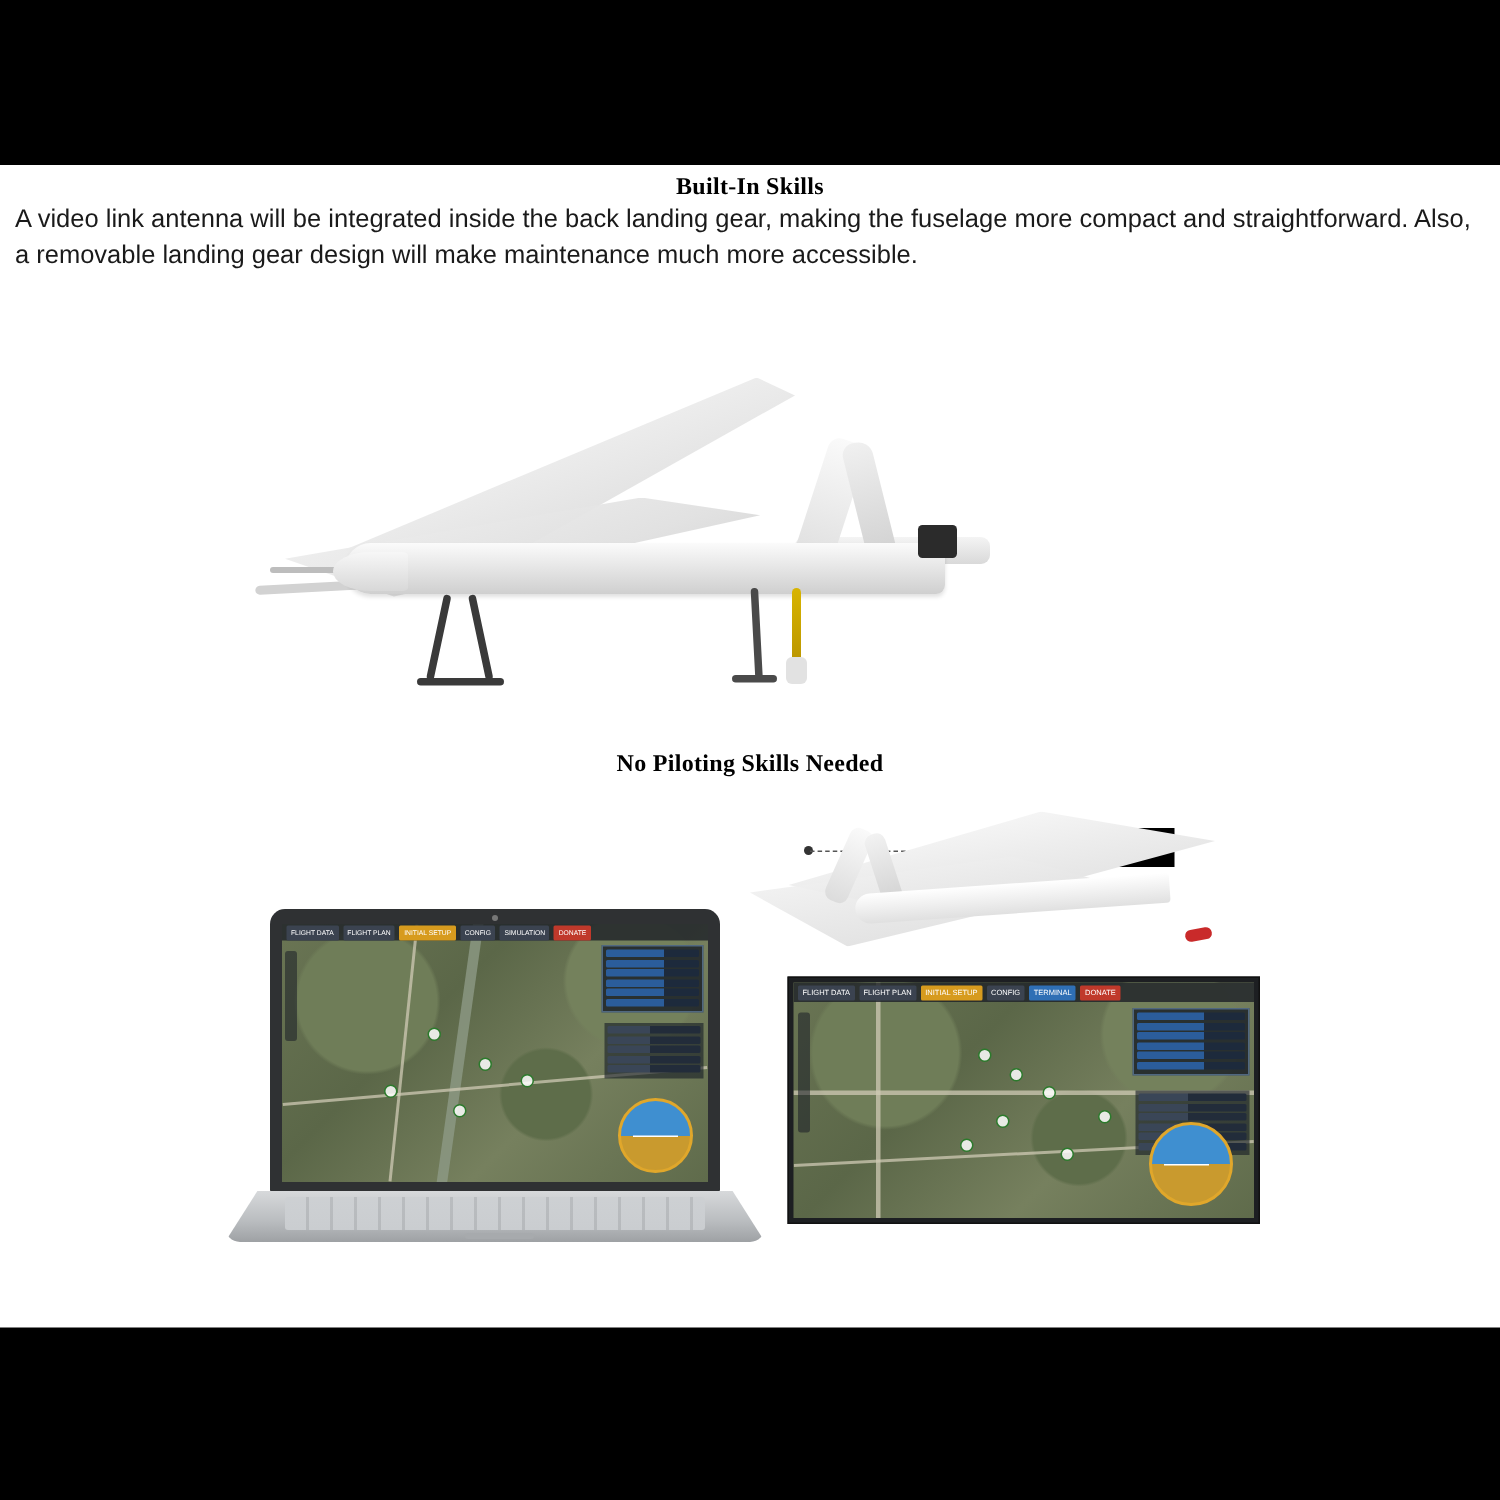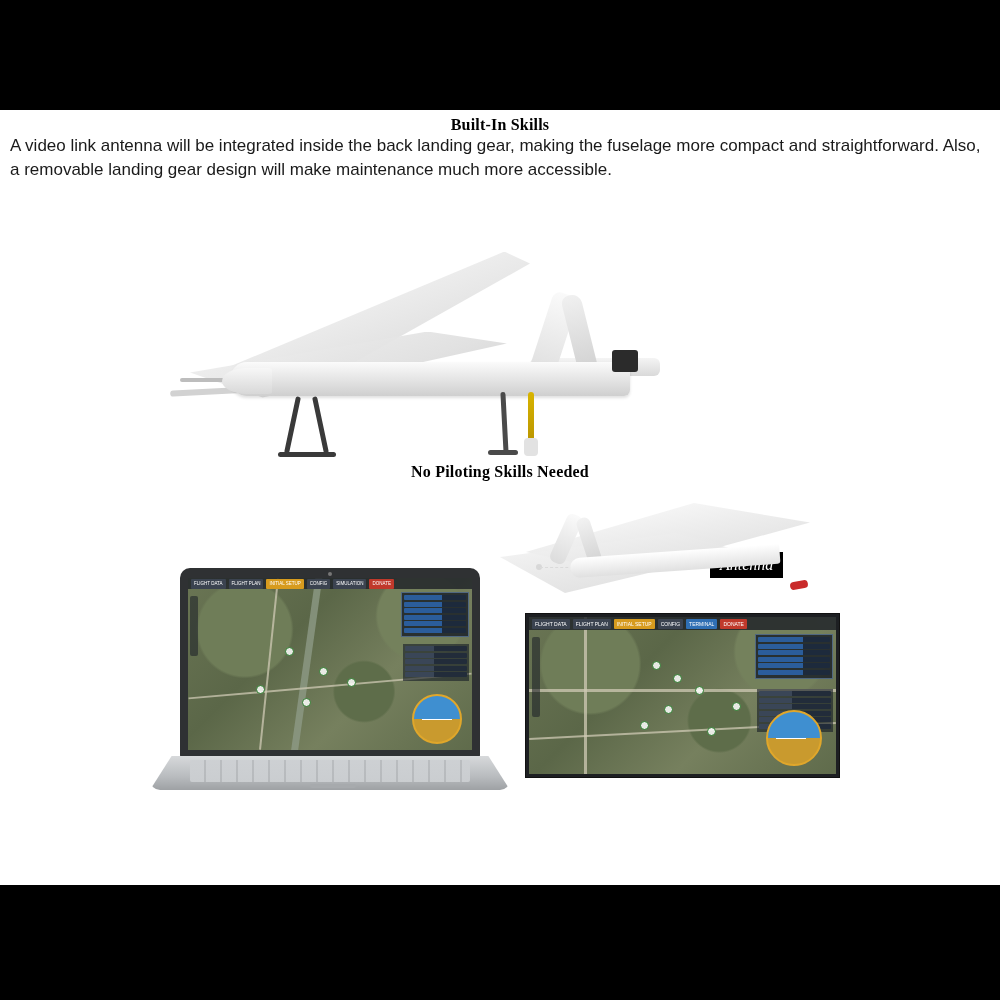--- a/index.html
+++ b/index.html
@@ -180,21 +180,21 @@
     color: #ffffff;
     font-family: "Liberation Serif", serif;
     font-size: 16px;
     padding: 4px 10px;
     white-space: nowrap;
     font-style: italic;
   }
   
   #section-piloting {
     position: absolute;
-    left: 0; top: 353px; width: 1000px;
+    left: 0; top: 391px; width: 1000px;
   }
   #piloting-figure {
     position: relative;
     width: 1000px;
     height: 360px;
     margin-top: 12px;
   }
   
   .drone2 {
     position: absolute;

